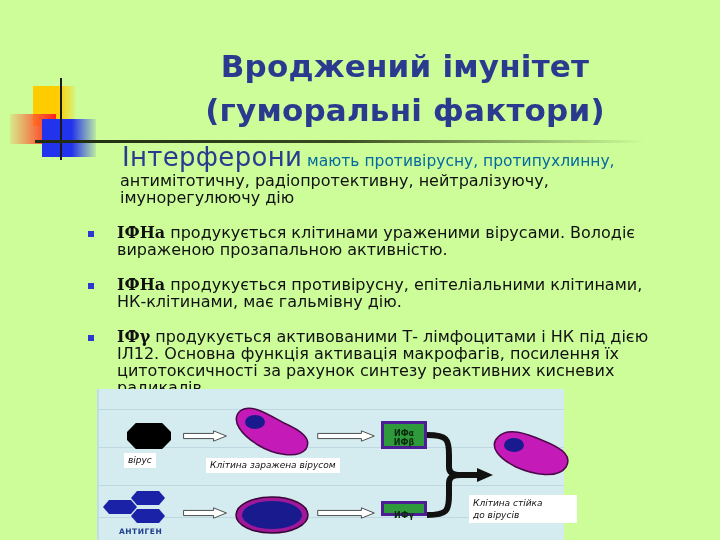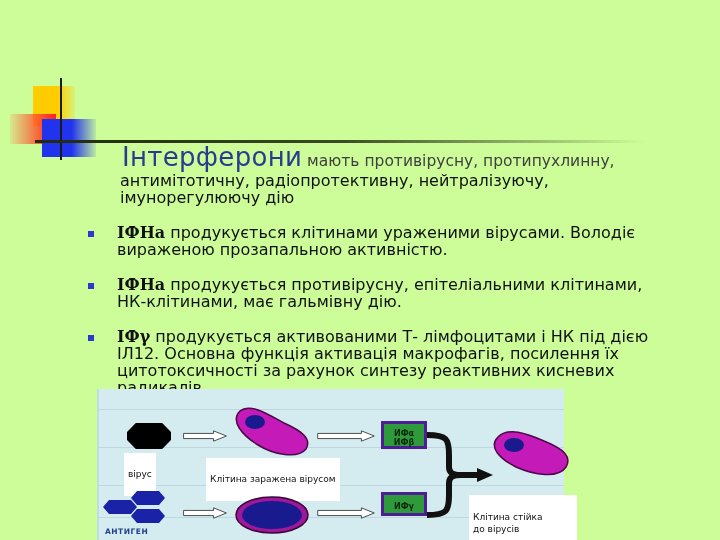--- a/index.html
+++ b/index.html
@@ -24,51 +24,53 @@
 
   .title {
     position: absolute; left: 170px; top: 44px; width: 470px;
     text-align: center; color: #2b3a8f; font-weight: bold;
     font-family: "DejaVu Sans", sans-serif; font-size: 31px; line-height: 44px;
     letter-spacing: 0.2px;
   }
 
   .content { position: absolute; left: 86px; top: 142px; width: 580px; color: #111; }
   .intro-head { font-size: 26px; color: #2b3a8f; font-family: "DejaVu Sans", sans-serif; letter-spacing: 0.3px; margin-left: 36px; }
-  .intro-rest { font-size: 15.5px; color: #404040; }
+  .intro-rest { font-size: 15.5px; color: #0369a1; }
   .intro-cont { margin-left: 34px; font-size: 16px; line-height: 17px; margin-top: 0px; }
   .bullet-row { display: flex; margin-top: 18px; font-size: 16px; line-height: 17px; }
   .bullet-icon { width: 6px; height: 6px; background: #2b3acc; margin-top: 7px; margin-left: 2px; margin-right: 23px; flex: none; }
   .bullet-text b { font-family: "DejaVu Serif", serif; font-weight: bold; }
 
   
   .diagram { position: absolute; left: 97px; top: 389px; width: 467px; height: 151px;
     background: #d4ecef; border-left: 2px solid #c0dce8; }
   .diagram .streak { position: absolute; left: 0; height: 1px; background: rgba(150,180,200,0.35); width: 100%; }
   .virus { position: absolute; left: 28px; top: 34px; width: 44px; height: 26px; background: #000;
     clip-path: polygon(20% 0, 80% 0, 100% 35%, 100% 65%, 80% 100%, 20% 100%, 0 65%, 0 35%); }
-  .label-box { position: absolute; background: #fff; color: #111; font-family: "DejaVu Sans", sans-serif; font-size: 9px; line-height: 11px; padding: 16px 4px; }
+  .label-box { position: absolute; background: #fff; color: #111; font-family: "DejaVu Sans", sans-serif; font-size: 9px; line-height: 11px; padding: 2px 4px; font-style: italic; }
   .hollow-arrow { position: absolute; height: 12px; }
   .cell-shape { position: absolute; }
   .green-box { position: absolute; background: #2f9a3c; border: 3px solid #4c1d95; color: #0b2a0c;
     font-size: 8px; line-height: 9px; text-align: center; font-weight: bold; font-family: "DejaVu Sans", sans-serif; }
-  .antigen-label { position: absolute; left: 6px; top: 138px; font-size: 7.5px; font-weight: bold; color: #1f3f8f; letter-spacing: 0.5px; }
+  .antigen-label { position: absolute; left: 20px; top: 138px; font-size: 7.5px; font-weight: bold; color: #1f3f8f; letter-spacing: 0.5px; }
 </style>
 </head>
 <body>
 
 <div class="slide">
 
   <div class="deco-yellow"></div>
   <div class="deco-red"></div>
   <div class="deco-blue"></div>
   <div class="deco-vline"></div>
   <div class="deco-hline"></div>
 
   <div class="title">
+    <div>Вроджений імунітет</div>
+    <div>(гуморальні фактори)</div>
   </div>
 
   <div class="content">
     <div>
       <span class="intro-head">Інтерферони</span><span class="intro-rest"> мають противірусну, протипухлинну,</span>
     </div>
     <div class="intro-cont">антимітотичну, радіопротективну, нейтралізуючу, імунорегулюючу дію</div>
 
     <div class="bullet-row">
       <span class="bullet-icon"></span>
@@ -122,21 +124,21 @@
 
     <svg class="cell-shape" style="left:135px; top:106px;" width="76" height="40" viewBox="0 0 76 40">
       <ellipse cx="38" cy="20" rx="36" ry="18" fill="#a0189a" stroke="#3a0638" stroke-width="1.5"></ellipse>
       <ellipse cx="38" cy="20" rx="30" ry="14" fill="#1a1a8f"></ellipse>
     </svg>
 
     <div class="green-box" style="left:282px; top:32px; width:46px; height:28px; padding-top:5px;">
       <div>ИФα</div>
       <div>ИФβ</div>
     </div>
-    <div class="green-box" style="left:282px; top:103px; width:46px; height:24px; padding-top:7px;">
+    <div class="green-box" style="left:282px; top:112px; width:46px; height:15px; padding-top:7px;">
       <div>ИФγ</div>
     </div>
 
     <svg class="cell-shape" style="left:328px; top:40px;" width="70" height="92" viewBox="0 0 70 92">
       <path d="M0,6 C20,6 22,10 22,26 L22,38 C22,44 26,46 34,46 L54,46" fill="none" stroke="#111" stroke-width="6"></path>
       <path d="M0,86 C20,86 22,82 22,66 L22,54 C22,48 26,46 34,46" fill="none" stroke="#111" stroke-width="6"></path>
       <polygon points="50,39 66,46 50,53" fill="#111"></polygon>
     </svg>
 
     <svg class="cell-shape" style="left:393px; top:40px;" width="80" height="50" viewBox="0 0 80 50">

